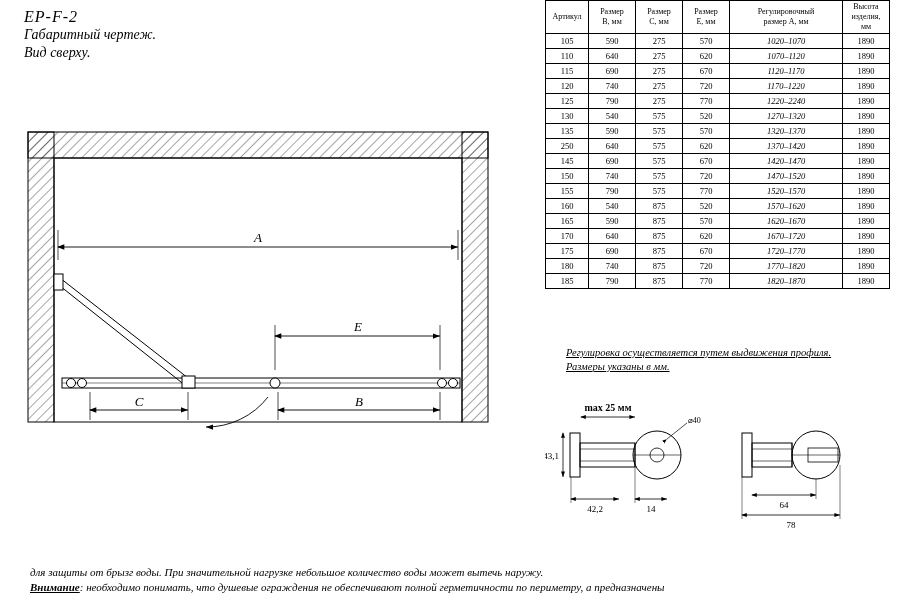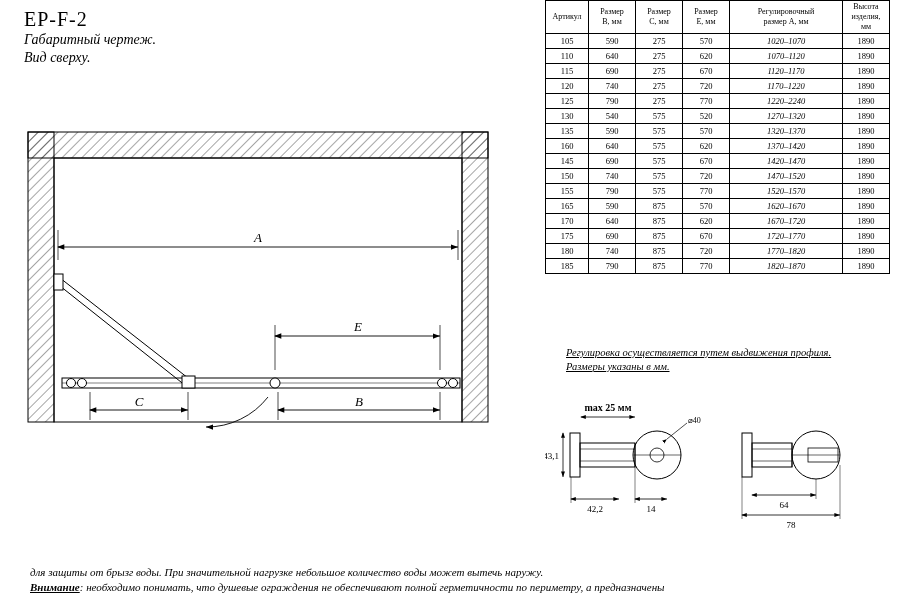--- a/index.html
+++ b/index.html
@@ -5,21 +5,21 @@
   html,body{margin:0;padding:0;}
   body{
     width:900px;height:600px;background:#ffffff;
     font-family:"Liberation Serif", serif;
     color:#000;position:relative;overflow:hidden;
   }
   .root{position:absolute;left:0;top:0;width:900px;height:600px;}
 
   
   #title-block{position:absolute;left:24px;top:8px;}
-  #model-title{font-size:20px;letter-spacing:1px;font-family:"Liberation Serif",serif;}
+  #model-title{font-style:italic;font-size:16px;letter-spacing:1px;font-family:"Liberation Serif",serif;}
   #subtitle-1,#subtitle-2{font-style:italic;font-size:14px;line-height:18px;}
 
   
   #drawing{position:absolute;left:10px;top:120px;width:520px;height:330px;}
 
   
   #spec-table{position:absolute;left:545px;top:0px;border-collapse:collapse;font-size:8.5px;}
   #spec-table th,#spec-table td{border:1px solid #000;text-align:center;padding:1px 2px;font-family:"Liberation Serif",serif;}
   #spec-table th{font-weight:normal;font-size:8px;line-height:10px;padding:1px 1px;}
   #spec-table td{height:12px;}
@@ -181,21 +181,21 @@
         </tr>
         <tr>
           <td>135</td>
           <td>590</td>
           <td>575</td>
           <td>570</td>
           <td class="italic">1320–1370</td>
           <td>1890</td>
         </tr>
         <tr>
-          <td>160</td>
+          <td>250</td>
           <td>640</td>
           <td>575</td>
           <td>620</td>
           <td class="italic">1370–1420</td>
           <td>1890</td>
         </tr>
         <tr>
           <td>145</td>
           <td>690</td>
           <td>575</td>
@@ -210,20 +210,28 @@
           <td>720</td>
           <td class="italic">1470–1520</td>
           <td>1890</td>
         </tr>
         <tr>
           <td>155</td>
           <td>790</td>
           <td>575</td>
           <td>770</td>
           <td class="italic">1520–1570</td>
+          <td>1890</td>
+        </tr>
+        <tr>
+          <td>160</td>
+          <td>540</td>
+          <td>875</td>
+          <td>520</td>
+          <td class="italic">1570–1620</td>
           <td>1890</td>
         </tr>
         <tr>
           <td>165</td>
           <td>590</td>
           <td>875</td>
           <td>570</td>
           <td class="italic">1620–1670</td>
           <td>1890</td>
         </tr>

